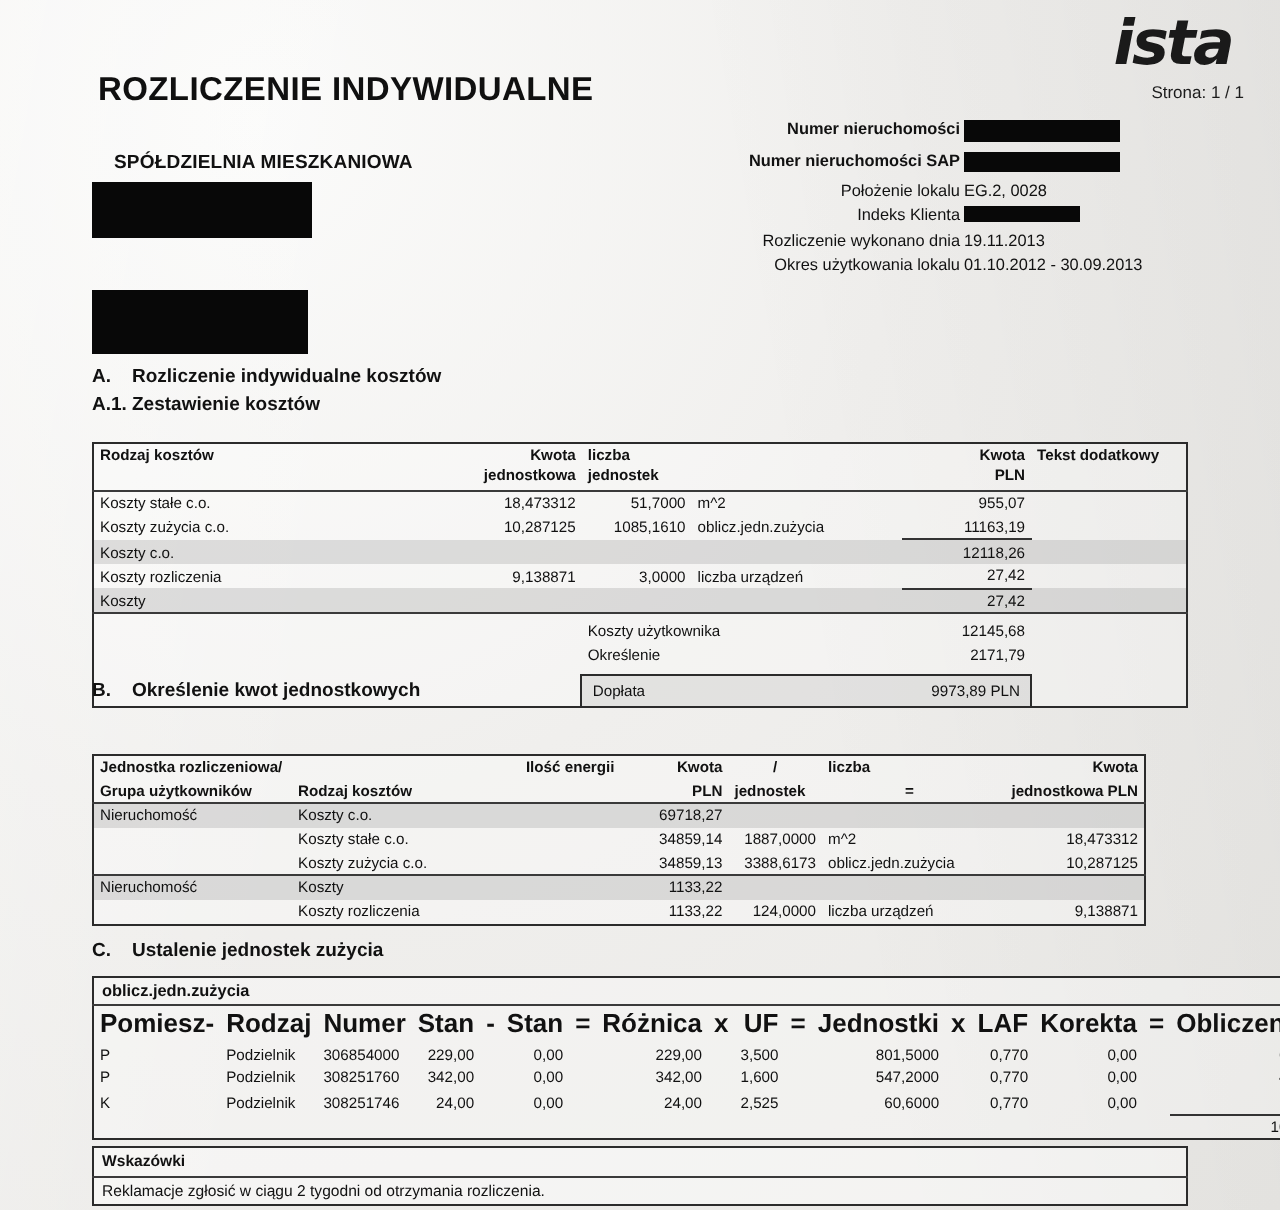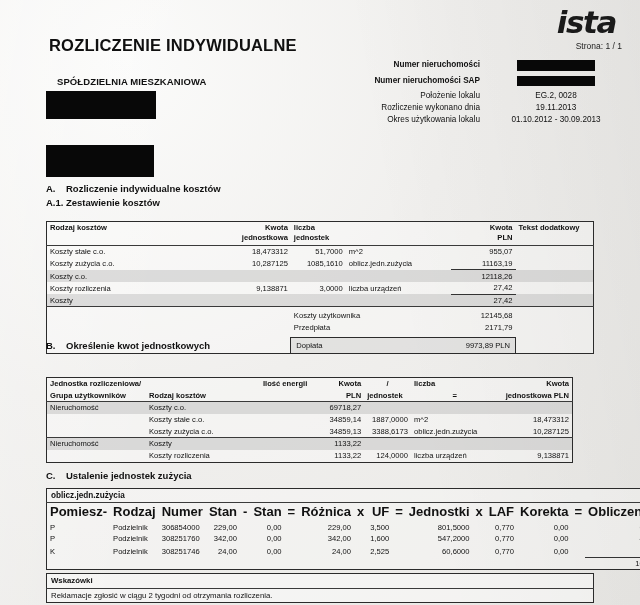--- a/index.html
+++ b/index.html
@@ -77,21 +77,21 @@
   
   .meta {
     position: absolute;
     left: 330px; top: 59px;
     width: 300px;
     font-size: 8.2px;
     border-collapse: collapse;
   }
   .meta td { padding: 0.55px 0; vertical-align: top; line-height: 1.33; }
   .meta td.lbl { text-align: right; padding-right: 2px; white-space: nowrap; width: 150px; }
-  .meta td.val { text-align: center; white-space: nowrap; margin-left: 32px; }
+  .meta td.val { text-align: left; white-space: nowrap; margin-left: 32px; }
   .meta tr.b td { font-weight: bold; }
   .rd1 { width: 78px; height: 11px; }
   .rd2 { width: 78px; height: 10px; }
   .rd3 { width: 58px; height: 8px; }
 
   
   .sec-h {
     position: absolute;
     font-size: 9.5px;
     font-weight: bold;
@@ -170,20 +170,24 @@
         <td class="lbl">Numer nieruchomości</td>
         <td class="val"><span class="redact rd1"></span></td>
       </tr>
       <tr class="b">
         <td class="lbl">Numer nieruchomości SAP</td>
         <td class="val"><span class="redact rd2"></span></td>
       </tr>
       <tr>
         <td class="lbl">Położenie lokalu</td>
         <td class="val">EG.2, 0028</td>
+      </tr>
+      <tr>
+        <td class="lbl">Indeks Klienta</td>
+        <td class="val"><span class="redact rd3"></span></td>
       </tr>
       <tr>
         <td class="lbl">Rozliczenie wykonano dnia</td>
         <td class="val">19.11.2013</td>
       </tr>
       <tr>
         <td class="lbl">Okres użytkowania lokalu</td>
         <td class="val">01.10.2012 - 30.09.2013</td>
       </tr>
     </tbody>
@@ -265,21 +269,21 @@
       <tr class="topline">
         <td></td>
           <td></td>
         <td colspan="2" style="padding-top:4px">Koszty użytkownika</td>
         <td class="r b" style="padding-top:4px">12145,68</td>
         <td></td>
       </tr>
       <tr>
         <td></td>
           <td></td>
-        <td colspan="2" style="padding-bottom:4px">Przedpłata</td>
+        <td colspan="2" style="padding-bottom:4px">Określenie</td>
         <td class="r b" style="padding-bottom:4px">2171,79</td>
         <td></td>
       </tr>
       <tr>
         <td></td>
           <td></td>
         <td colspan="2" class="doplata-box b" style="border-right:none; padding:3px 3px 3px 5px;">Dopłata</td>
         <td class="doplata-box r b" style="border-left:none; padding:3px 5px 3px 3px;">9973,89 PLN</td>
         <td style="padding-bottom:4px"></td>
       </tr>

